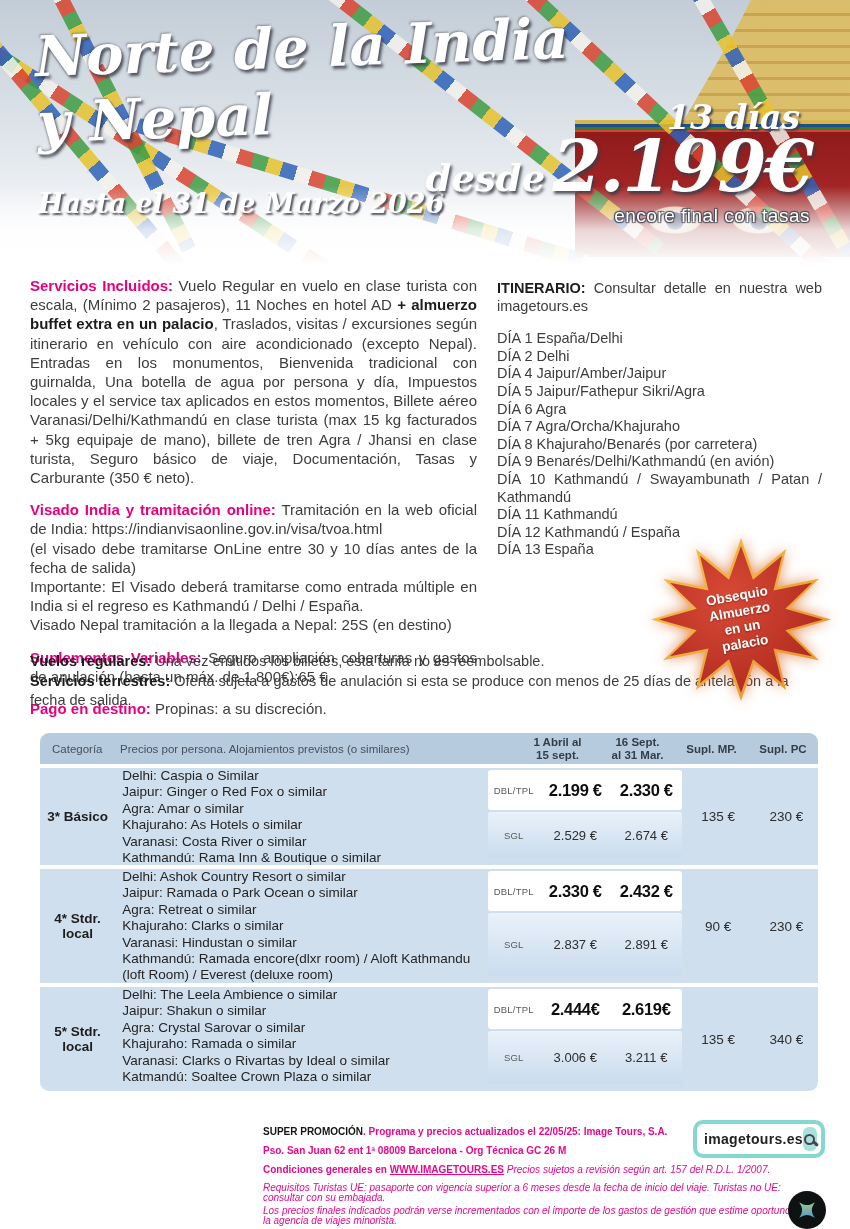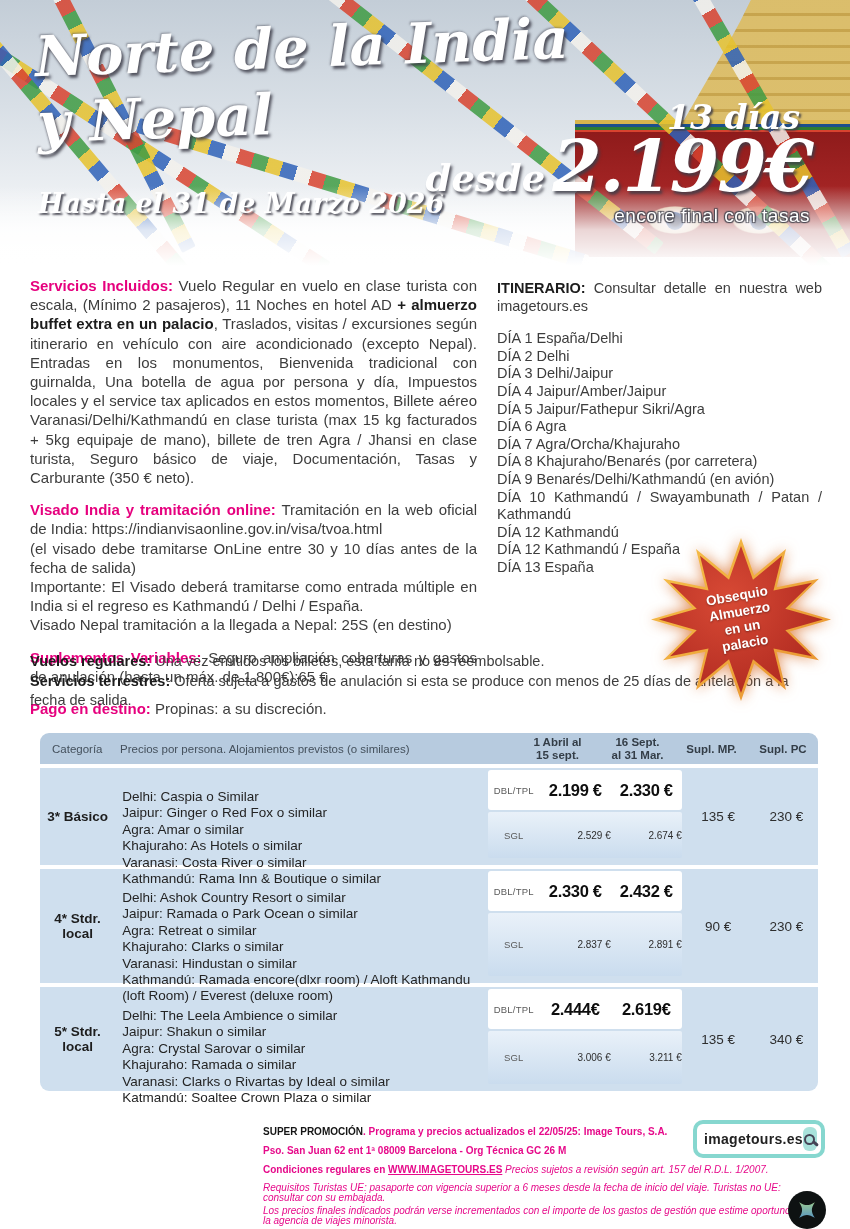--- a/index.html
+++ b/index.html
@@ -77,30 +77,30 @@
   .th-cat { width:80px; padding-left:12px; }
   .th-desc { width:395px; }
   .th-p1 { width:85px; text-align:center; font-weight:bold; color:#333d47; line-height:12.5px; }
   .th-p2 { width:75px; text-align:center; font-weight:bold; color:#333d47; line-height:12.5px; }
   .th-mp { width:73px; text-align:center; font-weight:bold; color:#333d47; }
   .th-pc { width:70px; text-align:center; font-weight:bold; color:#333d47; }
   .trow { display:flex; background:#cfdfee; margin-top:4px; }
   .trow.last { border-radius:0 0 9px 9px; }
   .td-cat { width:80px; display:flex; align-items:center; justify-content:center; text-align:center;
             font-weight:bold; font-size:13.5px; color:#1d1d1d; padding:0 4px; }
-  .td-hotels { width:398px; padding:21px 10px 6px 7px; font-size:13.5px; line-height:16.4px; color:#242424; }
+  .td-hotels { width:398px; padding:0 10px 6px 7px; font-size:13.5px; line-height:16.4px; color:#242424; }
   .td-prices { width:194px; display:flex; flex-direction:column; padding:2px 0 7px; }
   .pstrip { display:flex; align-items:center; }
   .pstrip.dbl { background:#ffffff; border-radius:3px; height:40px; }
   .pstrip.sgl { flex:1; margin-top:2px; border-radius:2px;
                 background:linear-gradient(180deg,#e9f1f9 0%,#cadcee 100%); }
   .plabel { width:52px; text-align:center; font-size:9.5px; color:#5a5a5a; letter-spacing:.2px; }
   .pv { width:71px; text-align:center; }
   .dbl .pv { font-weight:bold; font-size:16.5px; color:#0e0e0e; letter-spacing:-.3px; }
-  .sgl .pv { font-size:10px; color:#2e2e2e;text-align:right; }
+  .sgl .pv { font-size:13px; color:#2e2e2e; }
   .td-supl { display:flex; align-items:center; justify-content:center; font-size:13.5px; color:#2e2e2e; }
   .td-mp { width:78px; } .td-pc { width:68px; }
 
   
   .footer { position:absolute; left:0; top:1112px; width:850px; height:117px; }
   .logo { position:absolute; left:26px; top:6px; width:235px; height:88px; }
   .logo svg { position:absolute; left:0; top:0; }
   .logo-text { position:absolute; left:8px; top:26px; font-size:30px; font-weight:bold; font-style:italic;
                color:#141414; letter-spacing:0; white-space:nowrap; }
   .ftext { position:absolute; left:263px; top:14px; width:560px; font-size:10px; line-height:11px; }
@@ -175,29 +175,28 @@
   </p>
 </div>
 
 <div class="col-right">
   <p style="text-align:justify;">
     <span class="h-black">ITINERARIO:</span><span> Consultar detalle en nuestra web imagetours.es</span>
   </p>
   <div class="it-days">
     <div>DÍA 1 España/Delhi</div>
     <div>DÍA 2 Delhi</div>
-    <div>DÍA 3 Delhi/Jaipur</div>
     <div>DÍA 4 Jaipur/Amber/Jaipur</div>
     <div>DÍA 5 Jaipur/Fathepur Sikri/Agra</div>
     <div>DÍA 6 Agra</div>
     <div>DÍA 7 Agra/Orcha/Khajuraho</div>
     <div>DÍA 8 Khajuraho/Benarés (por carretera)</div>
     <div>DÍA 9 Benarés/Delhi/Kathmandú (en avión)</div>
     <div>DÍA 10 Kathmandú / Swayambunath / Patan / Kathmandú</div>
-    <div>DÍA 12 Kathmandú</div>
+    <div>DÍA 11 Kathmandú</div>
     <div>DÍA 12 Kathmandú / España</div>
     <div>DÍA 13 España</div>
   </div>
 </div>
 
 <div class="burst">
   <div class="burst-shape burst-outer"></div>
   <div class="burst-shape burst-inner"></div>
   <div class="burst-text">
     <div>Obsequio</div>
@@ -312,21 +311,21 @@
 </div>
 
 <div class="footer">
 
   <div class="ftext">
     <div class="fl">
       <span style="color:#141414;font-weight:bold;">SUPER PROMOCIÓN</span><span class="fmag">. Programa y precios actualizados el 22/05/25:  Image Tours, S.A.</span>
     </div>
     <div class="fl fmag">Pso. San Juan 62 ent 1ª 08009 Barcelona - Org Técnica GC 26 M</div>
     <div class="fl">
-      <span class="fmag">Condiciones regulares en </span><a href="#" class="flink">WWW.IMAGETOURS.ES</a><span class="fmag-i"> Precios sujetos a revisión según art. 157 del R.D.L. 1/2007.</span>
+      <span class="fmag">Condiciones generales en </span><a href="#" class="flink">WWW.IMAGETOURS.ES</a><span class="fmag-i"> Precios sujetos a revisión según art. 157 del R.D.L. 1/2007.</span>
     </div>
     <div class="fsmall fmag-i">Requisitos Turistas UE: pasaporte con vigencia superior a 6 meses desde la fecha de inicio del viaje. Turistas no UE: consultar con su embajada.</div>
     <div class="fsmall fmag-i">Los precios finales indicados podrán verse incrementados con el importe de los gastos de gestión que estime oportuno cobrar la agencia de viajes minorista.</div>
   </div>
 
   <div class="webbox">
     <span class="webbox-text">imagetours.es</span>
     <span class="magwrap">
       <span class="mag"></span>
     </span>

